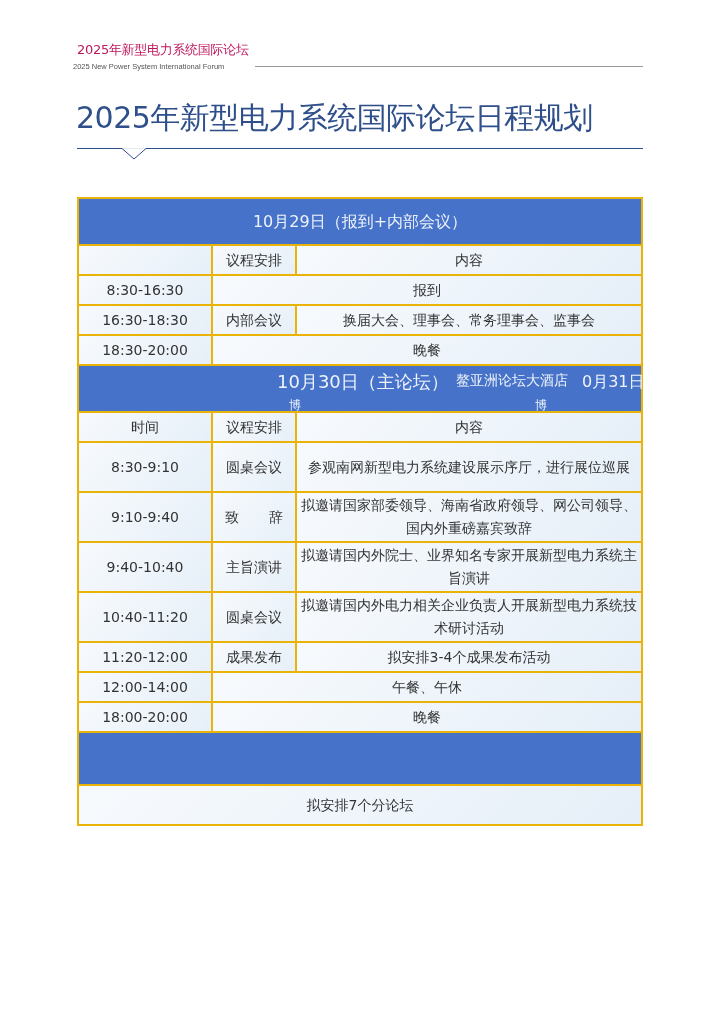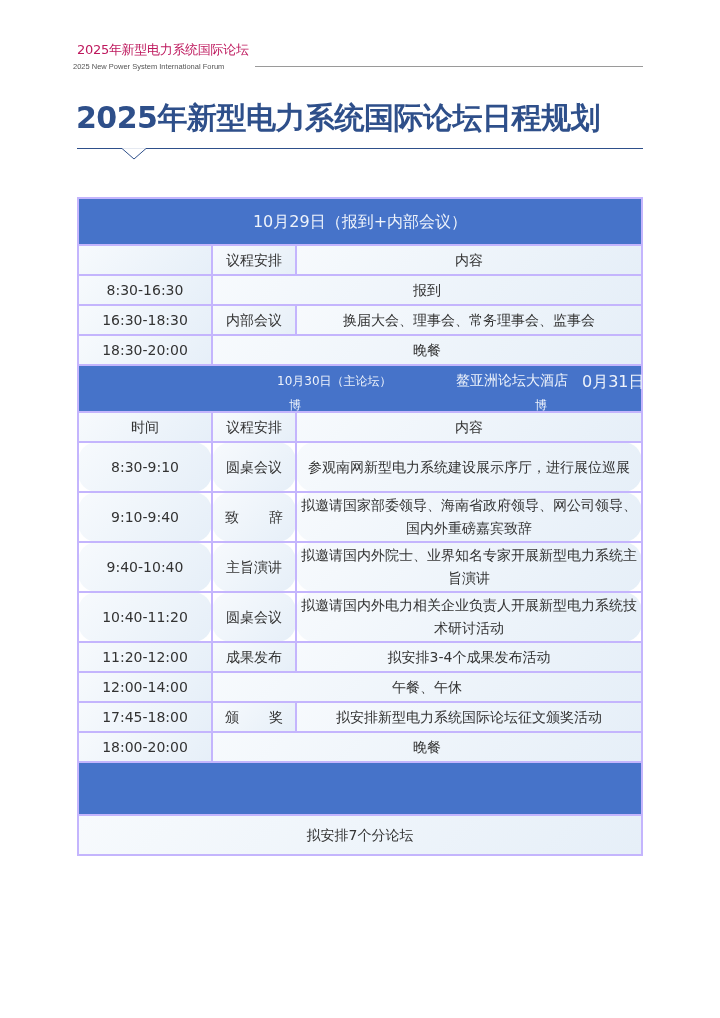--- a/index.html
+++ b/index.html
@@ -3,37 +3,37 @@
 <meta charset="utf-8">
 <style>
   html, body { margin: 0; padding: 0; }
   body {
     width: 720px; height: 1018px; background: #ffffff; position: relative; overflow: hidden;
     font-family: "DejaVu Sans", "Liberation Sans", sans-serif; color: #333;
   }
   .hdr-cn { position: absolute; left: 77px; top: 41px; font-size: 13px; color: #be185d; letter-spacing: -0.3px; }
   .hdr-en { position: absolute; left: 73px; top: 62px; font-size: 7.5px; color: #555; font-family: "Liberation Sans", sans-serif; }
   .hdr-line { position: absolute; left: 255px; top: 66px; width: 388px; height: 1px; background: #9a9a9a; }
-  .title { position: absolute; left: 76px; top: 98px; font-size: 30px; color: #2e4f8a; letter-spacing: -0.5px; font-weight: 700; white-space: nowrap; }
+  .title { position: absolute; left: 76px; top: 98px; font-size: 30px; color: #2e4f8a; letter-spacing: -0.5px; font-weight: 400; white-space: nowrap; }
   .title-rule { position: absolute; left: 77px; top: 148px; width: 566px; height: 1px; background: #2e4f8a; }
   .title-notch { position: absolute; left: 122px; top: 148px; width: 24px; height: 12px; }
 
   table.sched {
     position: absolute; left: 77px; top: 197px; width: 566px; border-collapse: collapse; table-layout: fixed;
   }
   table.sched td {
-    border: 2px solid #c4b5fd; text-align: center; font-size: 14px; color: #333;
+    border: 2px solid #eab308; text-align: center; font-size: 14px; color: #333;
     background: linear-gradient(135deg, #f7fafd 0%, #e6eff8 100%); padding: 0 4px; line-height: 23px;
   }
   table.sched tr.day td { background: #4673c9; color: #eef3fb; font-size: 16px; height: 45px; }
   table.sched tr.r31 td { height: 28px; }
-  table.sched tr.r2 td { height: 48px; border-radius: 19px; }
+  table.sched tr.r2 td { height: 48px; }
   .spread { display: flex; justify-content: space-between; padding: 0 8px; }
   .day2 { position: relative; height: 56px; text-align: left !important; }
-  .day2 .t1 { position: absolute; left: 198px; top: 4px; font-size: 12px; }
+  .day2 .t1 { position: absolute; left: 198px; top: 4px; font-size: 18px; }
   .day2 .hotel { position: absolute; left: 377px; top: 3px; font-size: 14px; text-align: right; }
   .day2 .t2 { position: absolute; left: 503px; top: 4px; font-size: 16px; white-space: nowrap; overflow: hidden; width: 60px; }
   .day2 .b1 { position: absolute; left: 210px; top: 28px; font-size: 12px; }
   .day2 .b2 { position: absolute; left: 456px; top: 28px; font-size: 12px; }
 </style>
 </head>
 <body>
 
 <div class="hdr-cn">2025年新型电力系统国际论坛</div>
 <div class="hdr-en">2025 New Power System International Forum</div>
@@ -118,30 +118,20 @@
   <tr class="r31">
     <td>11:20-12:00</td>
     <td>成果发布</td>
     <td>拟安排3-4个成果发布活动</td>
   </tr>
   <tr class="r31">
     <td>12:00-14:00</td>
     <td colspan="2">午餐、午休</td>
   </tr>
   <tr class="r31">
-    <td>17:45-18:00</td>
-    <td>
-      <div class="spread">
-        <span>颁</span>
-        <span>奖</span>
-      </div>
-    </td>
-    <td>拟安排新型电力系统国际论坛征文颁奖活动</td>
-  </tr>
-  <tr class="r31">
     <td>18:00-20:00</td>
     <td colspan="2">晚餐</td>
   </tr>
 
   <tr class="day">
     <td colspan="3" style="height:51px"></td>
   </tr>
   <tr>
     <td colspan="3" style="height:38px">拟安排7个分论坛</td>
   </tr>

